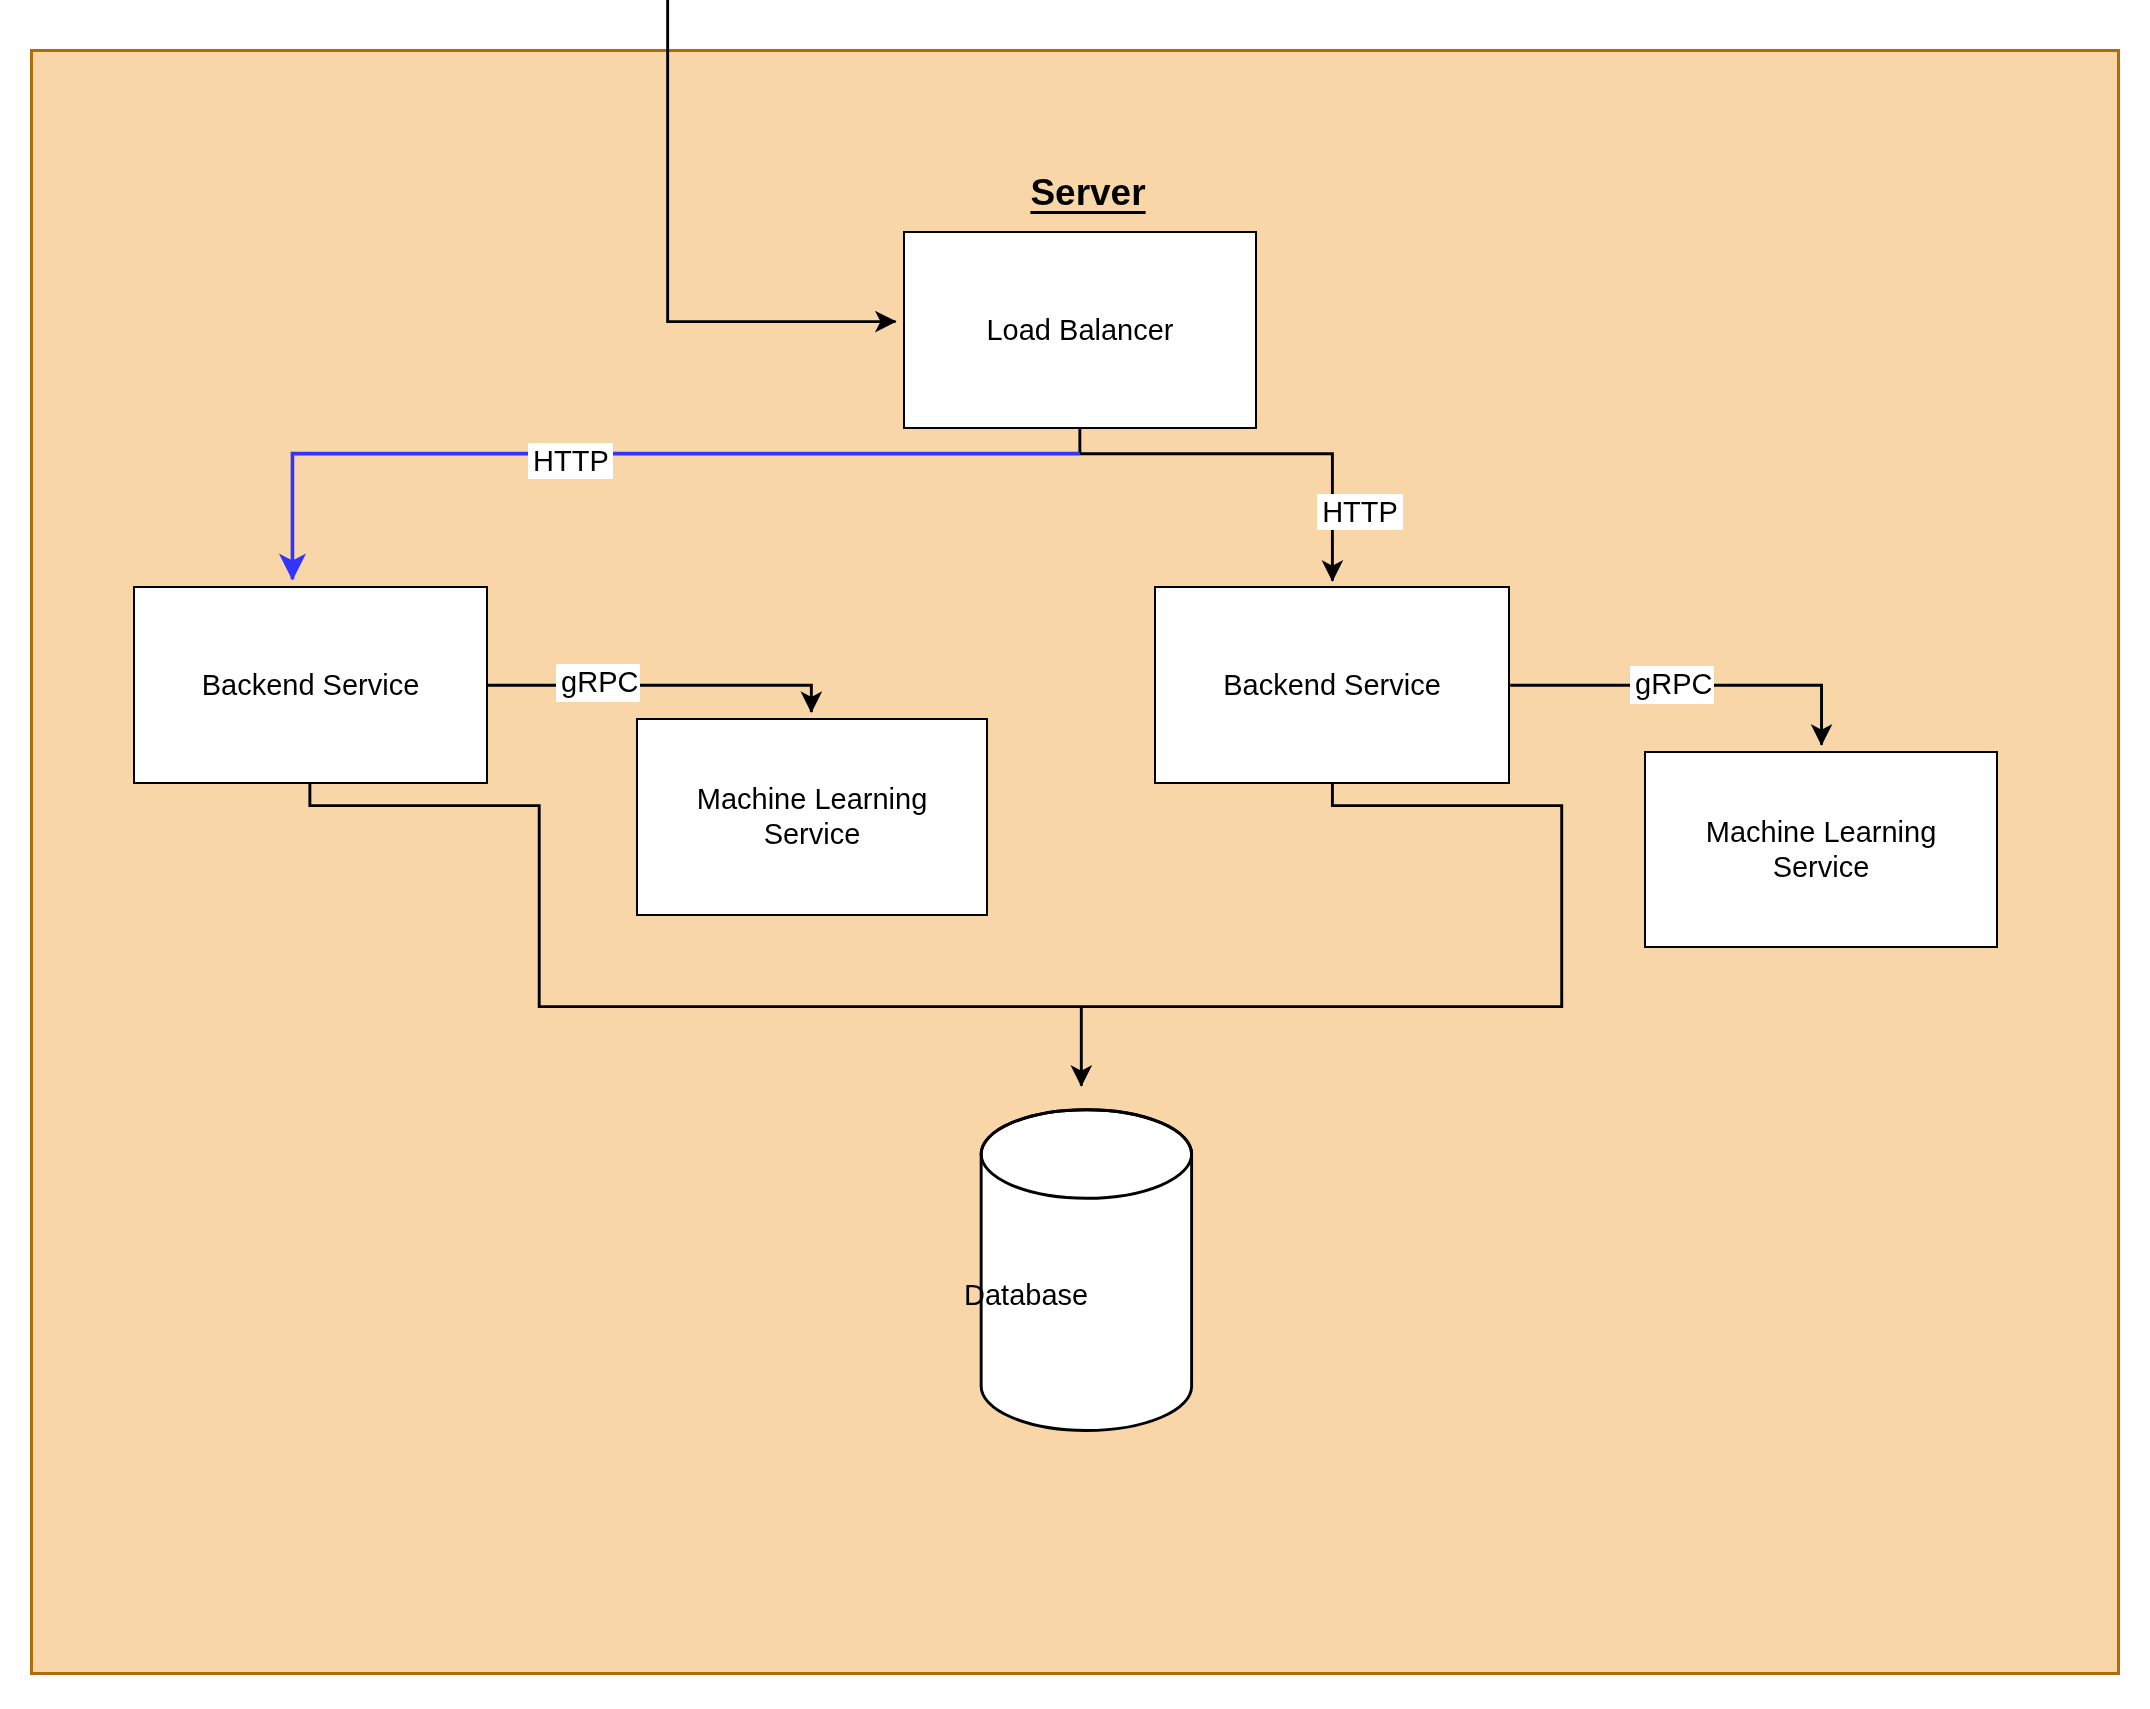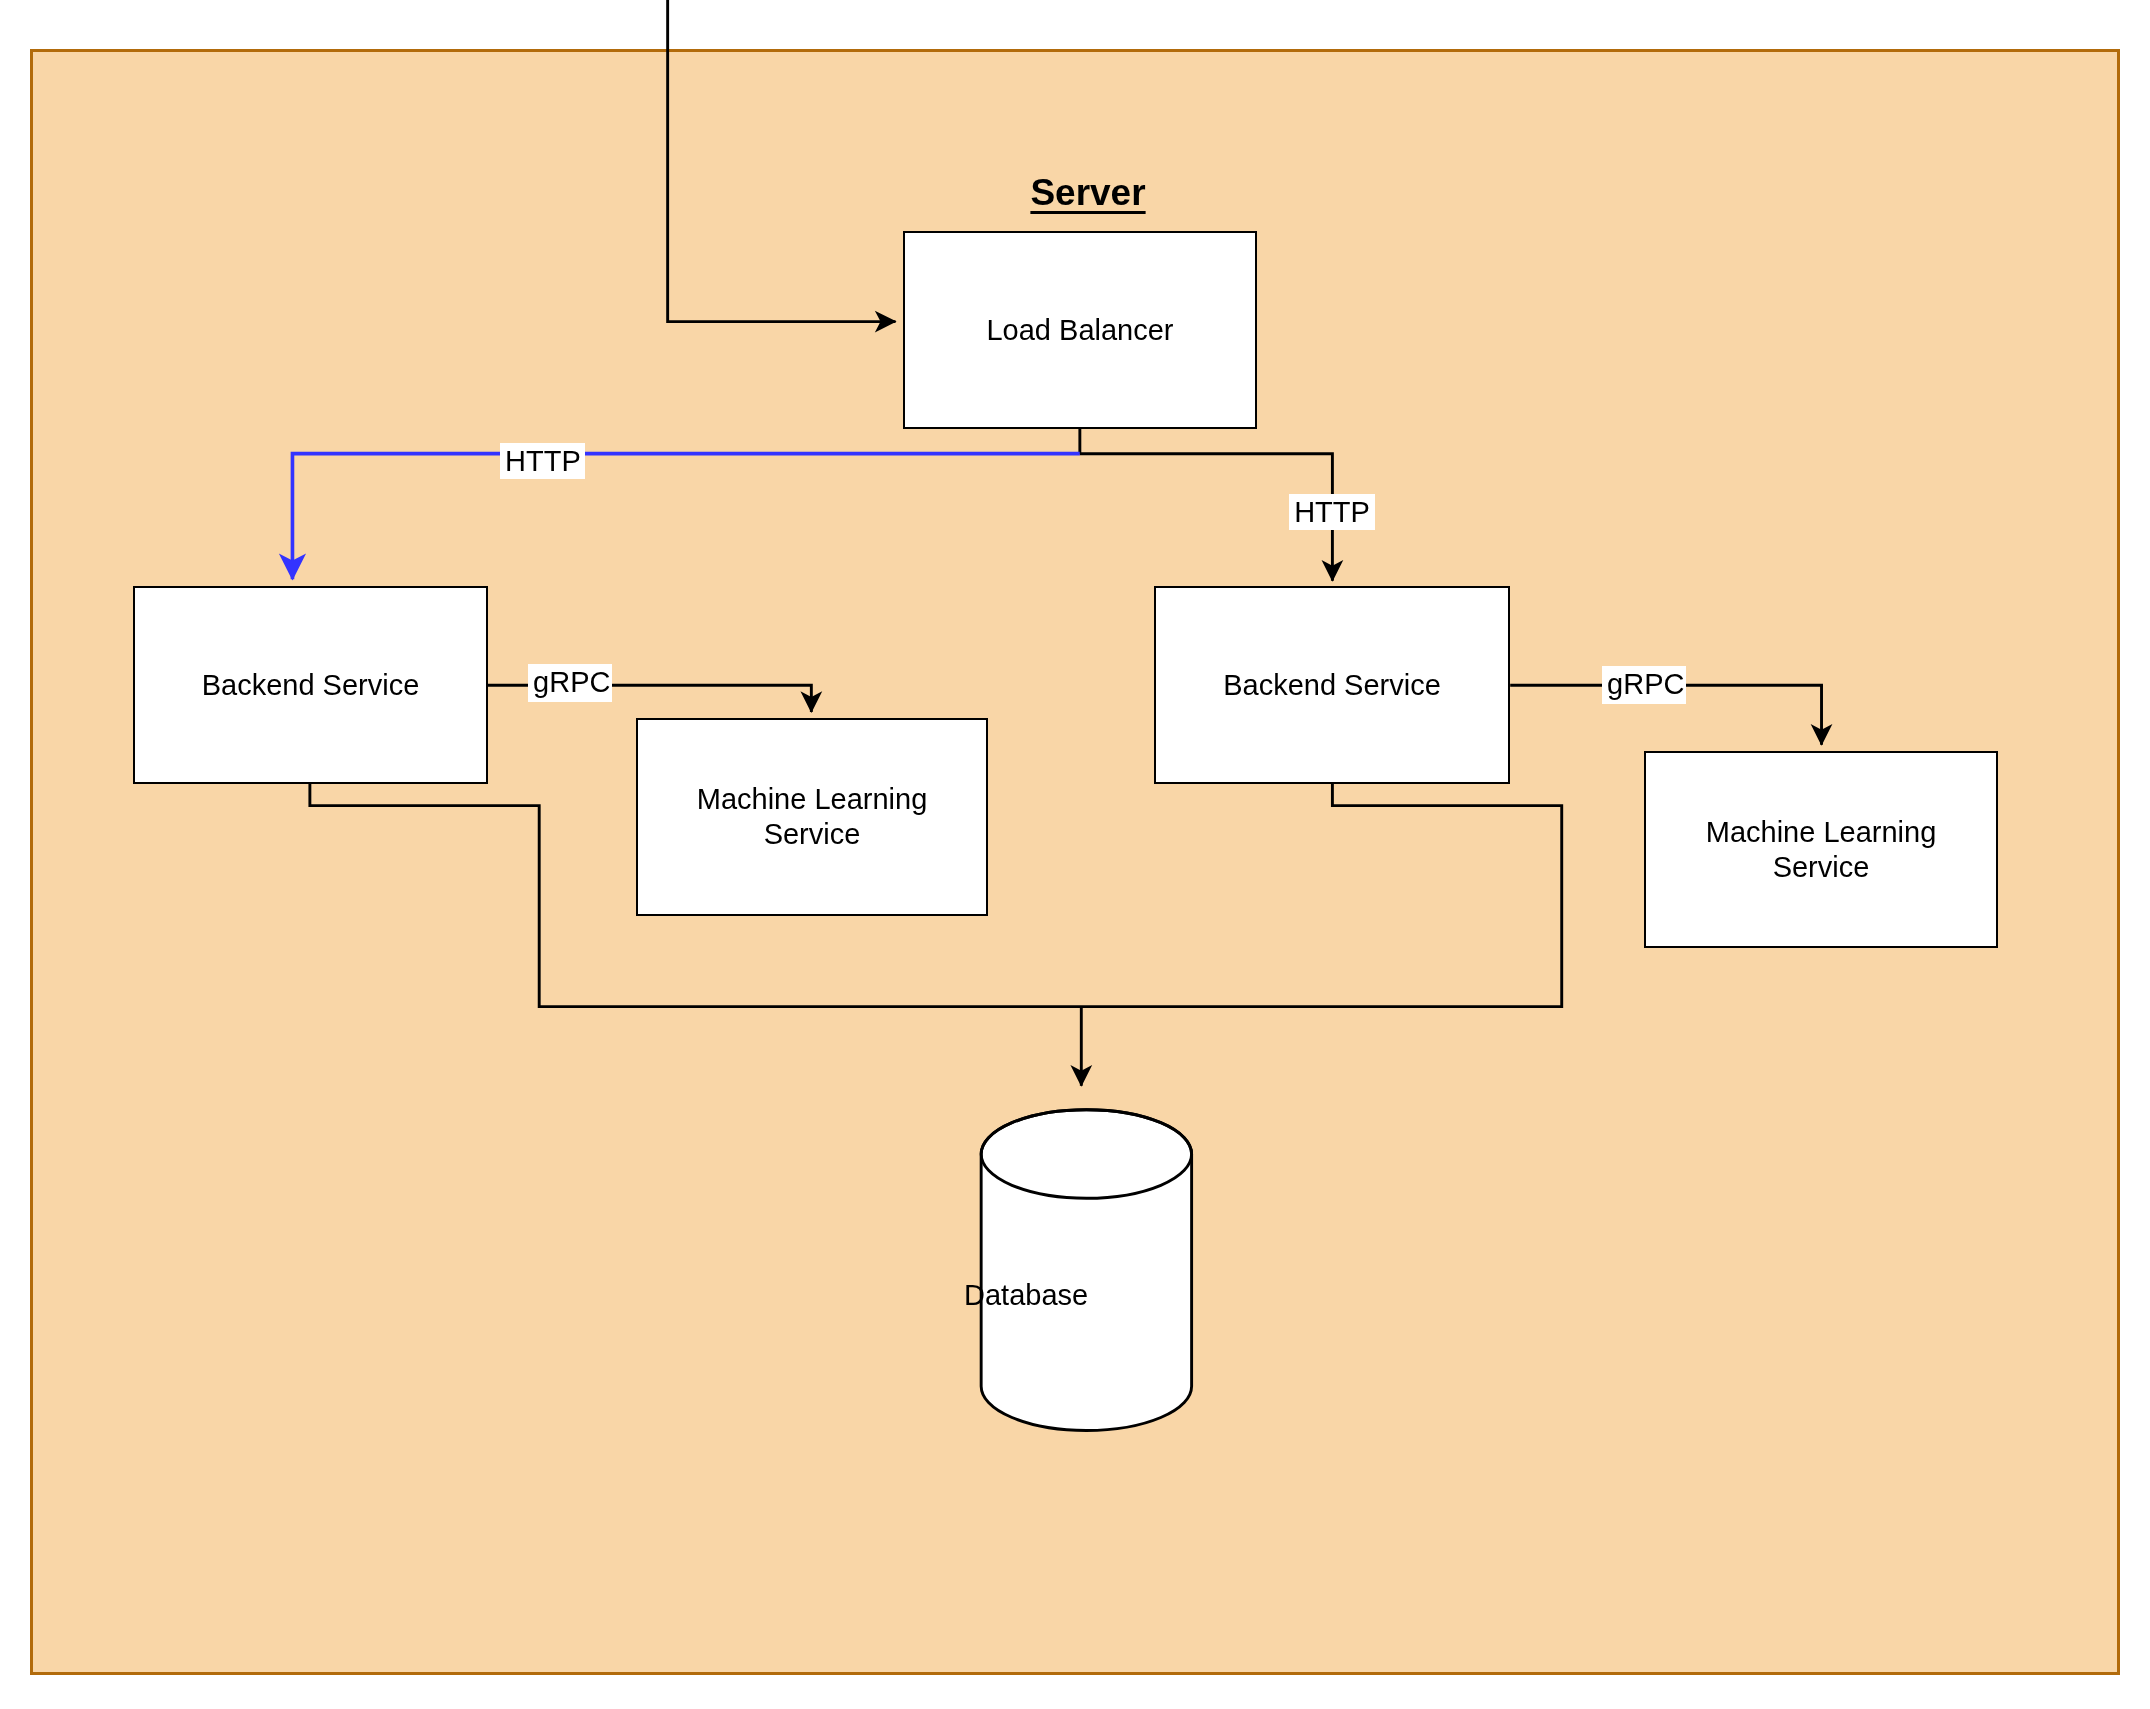--- a/index.html
+++ b/index.html
@@ -39,20 +39,21 @@
     position:absolute;left:943px;top:149px;width:290px;text-align:center;
     font-size:37px;font-weight:bold;margin-top:23px;
   }
   .diagram-title span{
     text-decoration:underline;text-decoration-thickness:2.9px;text-underline-offset:5.8px;
   }
   .edge-label{
     position:absolute;background:var(--label_bg);
     font-size:29px;line-height:1.0;padding:3.6px 5.1px;text-align:center;
     white-space:nowrap;
+    margin-left:28px;
   }
   .lbl-http-l{left:500px;top:443px;width:85px;height:36px;}
   .lbl-http-r{left:1289px;top:494px;width:86px;height:36px;}
   .lbl-grpc-l{left:528px;top:664px;width:84px;height:38px;}
   .lbl-grpc-r{left:1602px;top:666px;width:84px;height:38px;}
   .db-label{
     position:absolute;left:964px;top:1279px;width:181px;
     font-size:29px;
   }
 </style>

